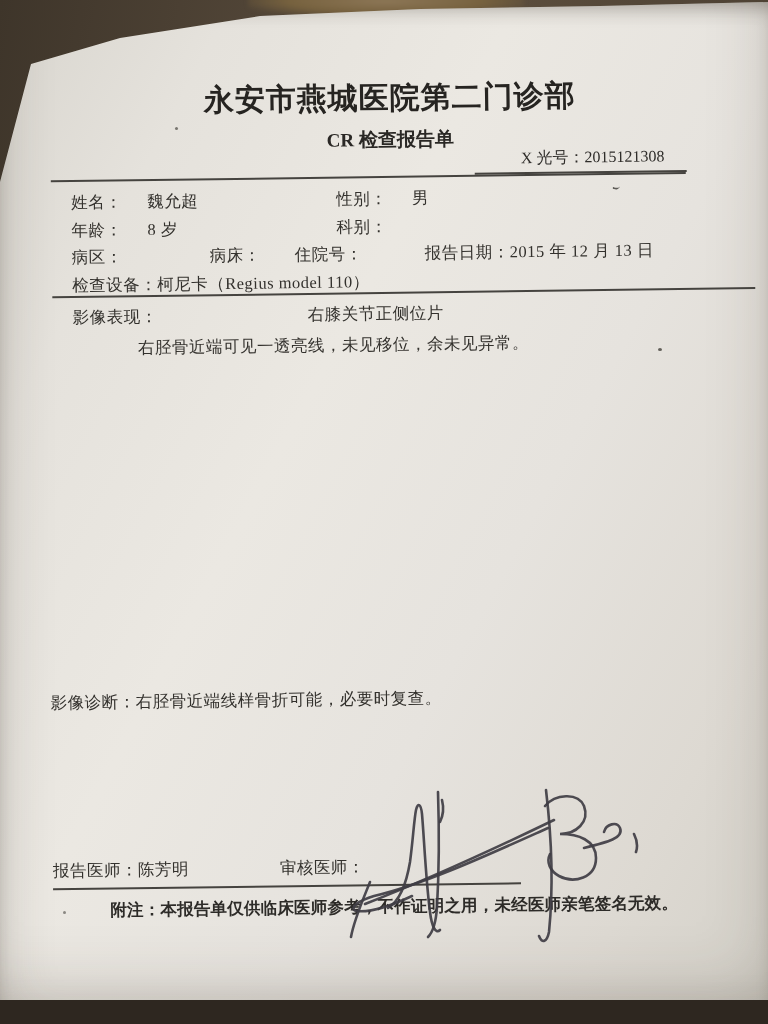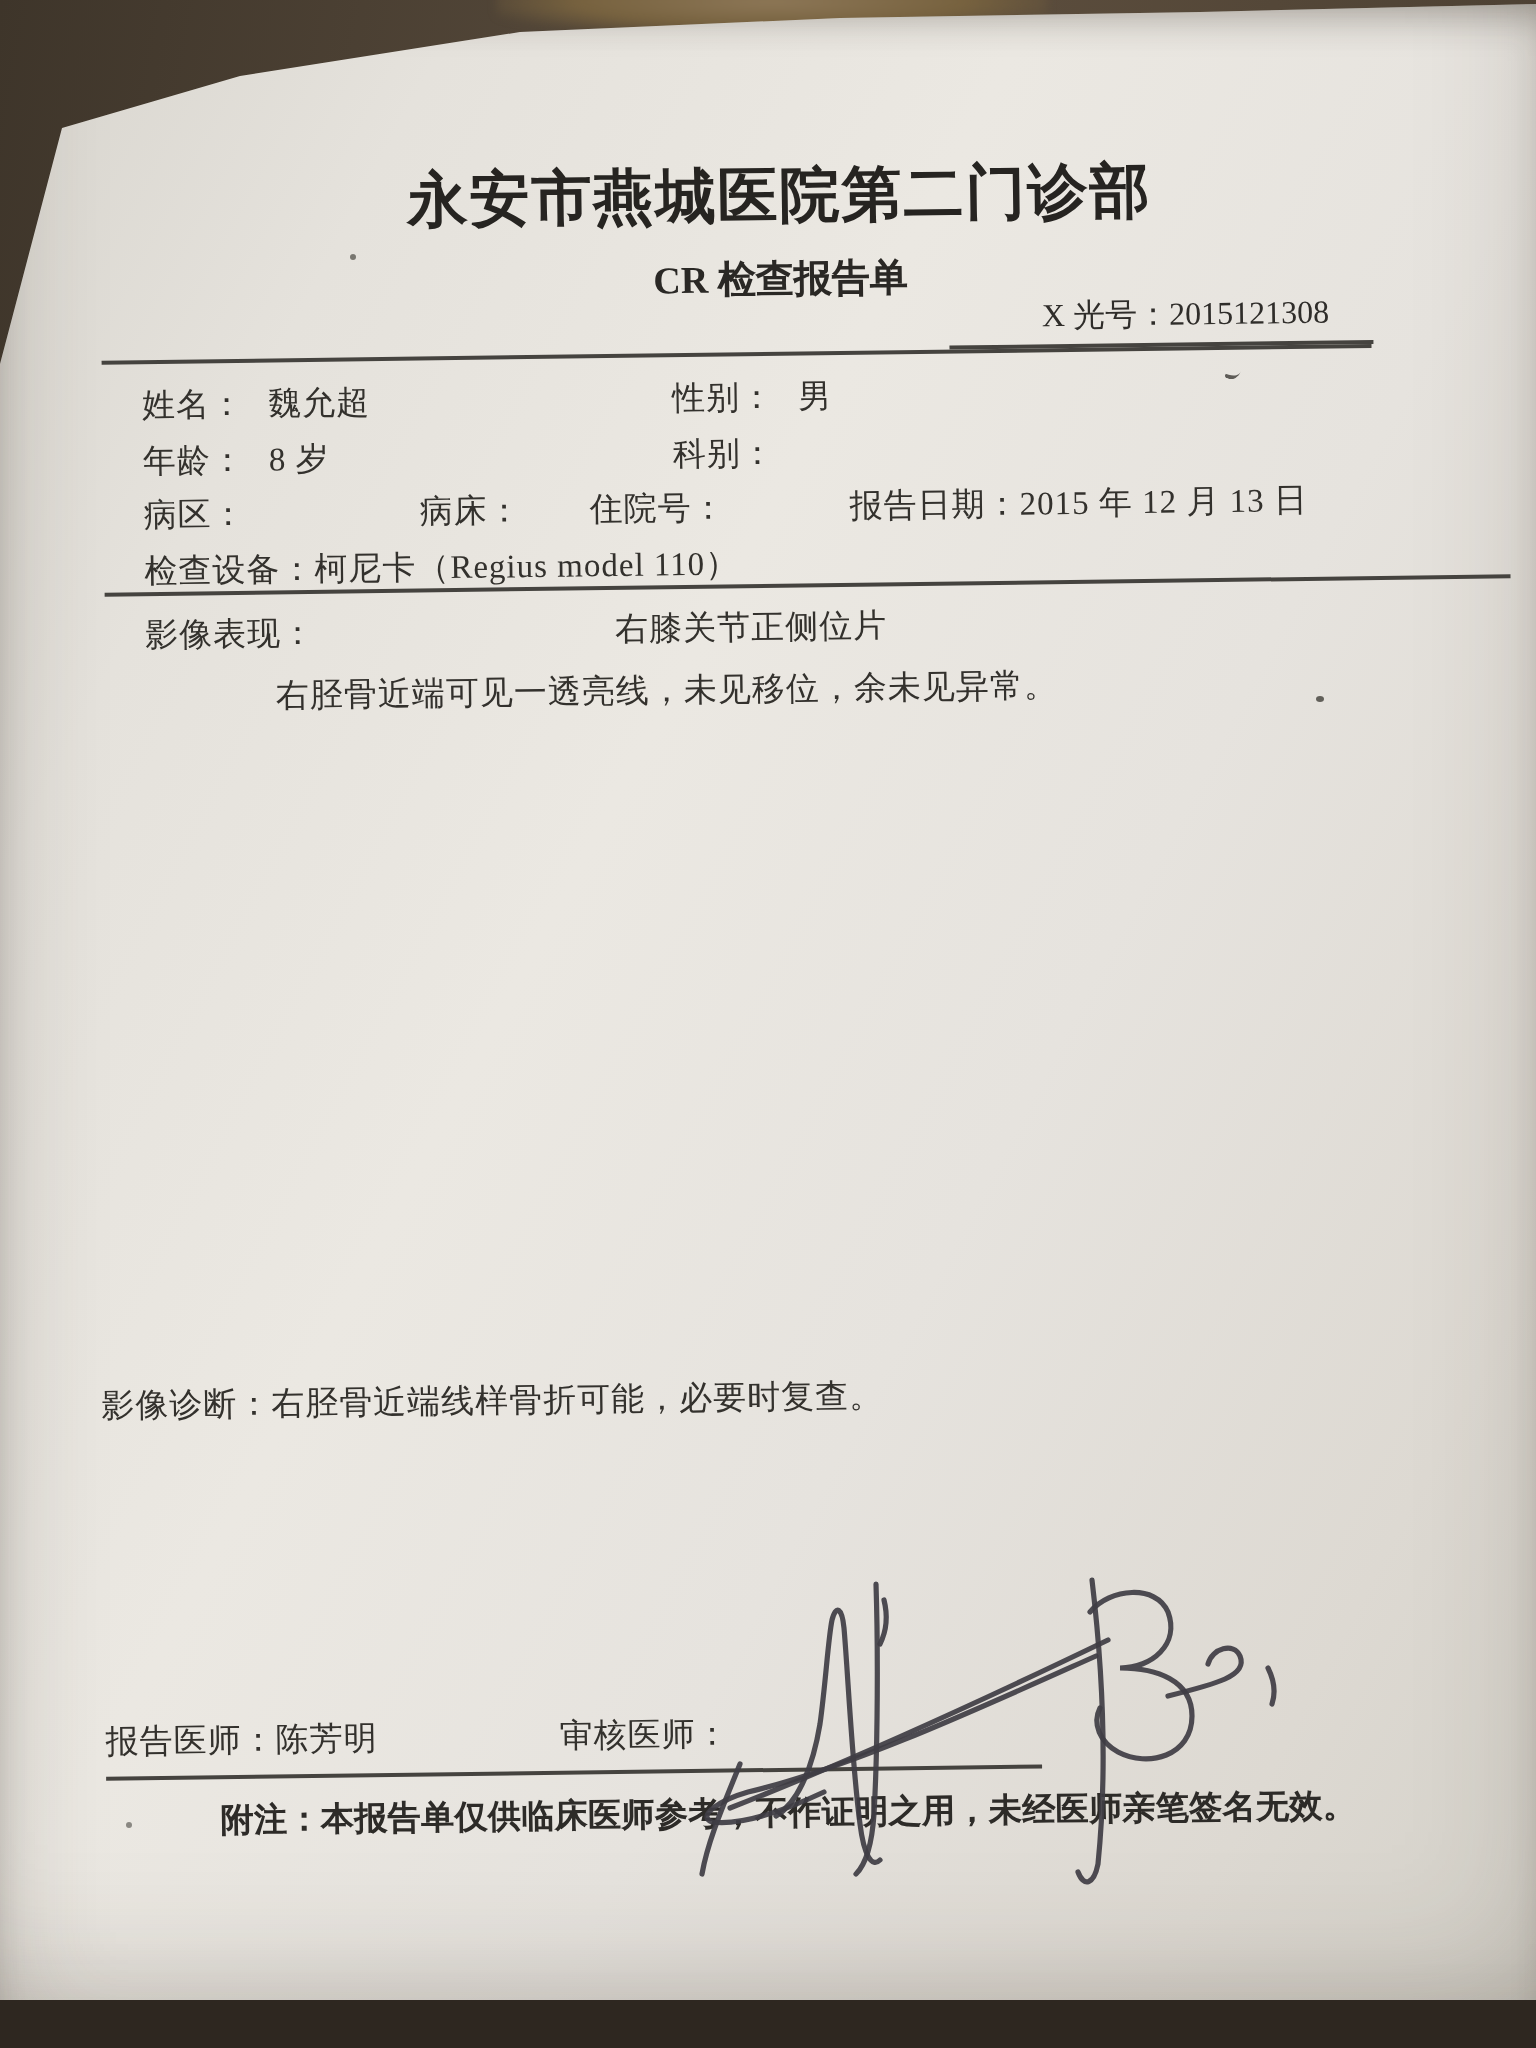--- a/index.html
+++ b/index.html
@@ -29,21 +29,21 @@
       font-size:30px;font-weight:bold;letter-spacing:1px;color:#262421;}
   .reporttype{left:0;right:0;top:127px;padding-left:22px;text-align:center;
       font-size:19px;font-weight:bold;color:#2a2825;}
   .xrayline{top:150px;right:77px;font-size:16px;color:#2f2d2a;
       padding:0 22px 3px 46px;border-bottom:2px solid #45433f;}
   .rule1{left:55px;width:635px;top:176px;border-top:2px solid #45433f;height:0;}
   .rule2{left:55px;right:10px;top:292px;border-top:2px solid #45433f;height:0;}
   .row{left:75px;right:16px;display:flex;font-size:16.5px;letter-spacing:.5px;white-space:nowrap;}
   .c1{width:265px;}
   .cw{width:138px;} .cb{width:85px;} .ci{width:130px;}
-  .val{margin-left:12px;}
+  .val{margin-left:25px;}
   .findings-exam{margin-left:150px;}
   .para{left:140px;right:30px;font-size:16.5px;letter-spacing:.5px;}
   .diag{left:48px;right:30px;font-size:16.5px;letter-spacing:.5px;}
   .doctors{left:48px;top:856px;width:468px;display:flex;font-size:16.5px;letter-spacing:.5px;
       padding-bottom:6px;border-bottom:2px solid #45433f;}
   .doc1{width:227px;}
   .note{left:105px;right:16px;top:896px;font-size:16.5px;font-weight:600;letter-spacing:.2px;color:#2d2b28;}
   
   .sig{position:absolute;left:340px;top:782px;width:300px;height:170px;z-index:5;}
   .sig path{fill:none;stroke:#3f3d44;stroke-width:2.6;stroke-linecap:round;opacity:.92;}

